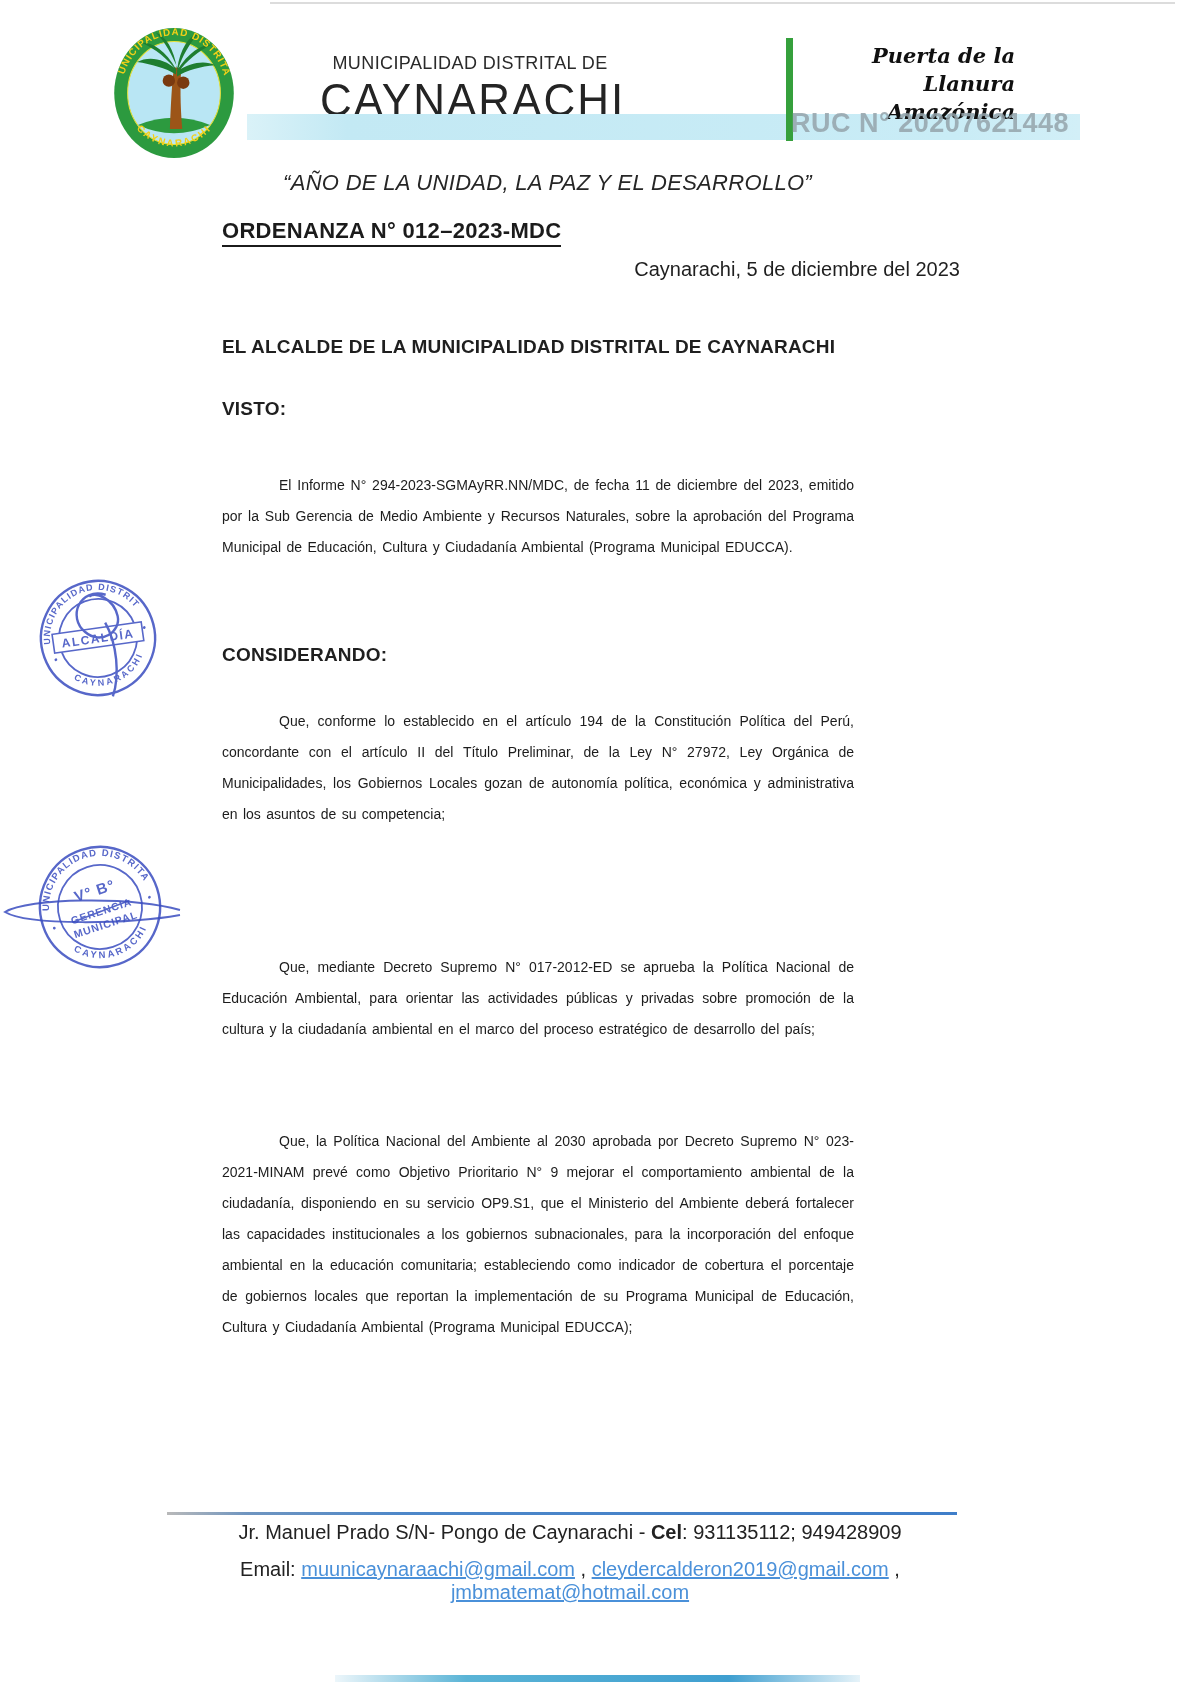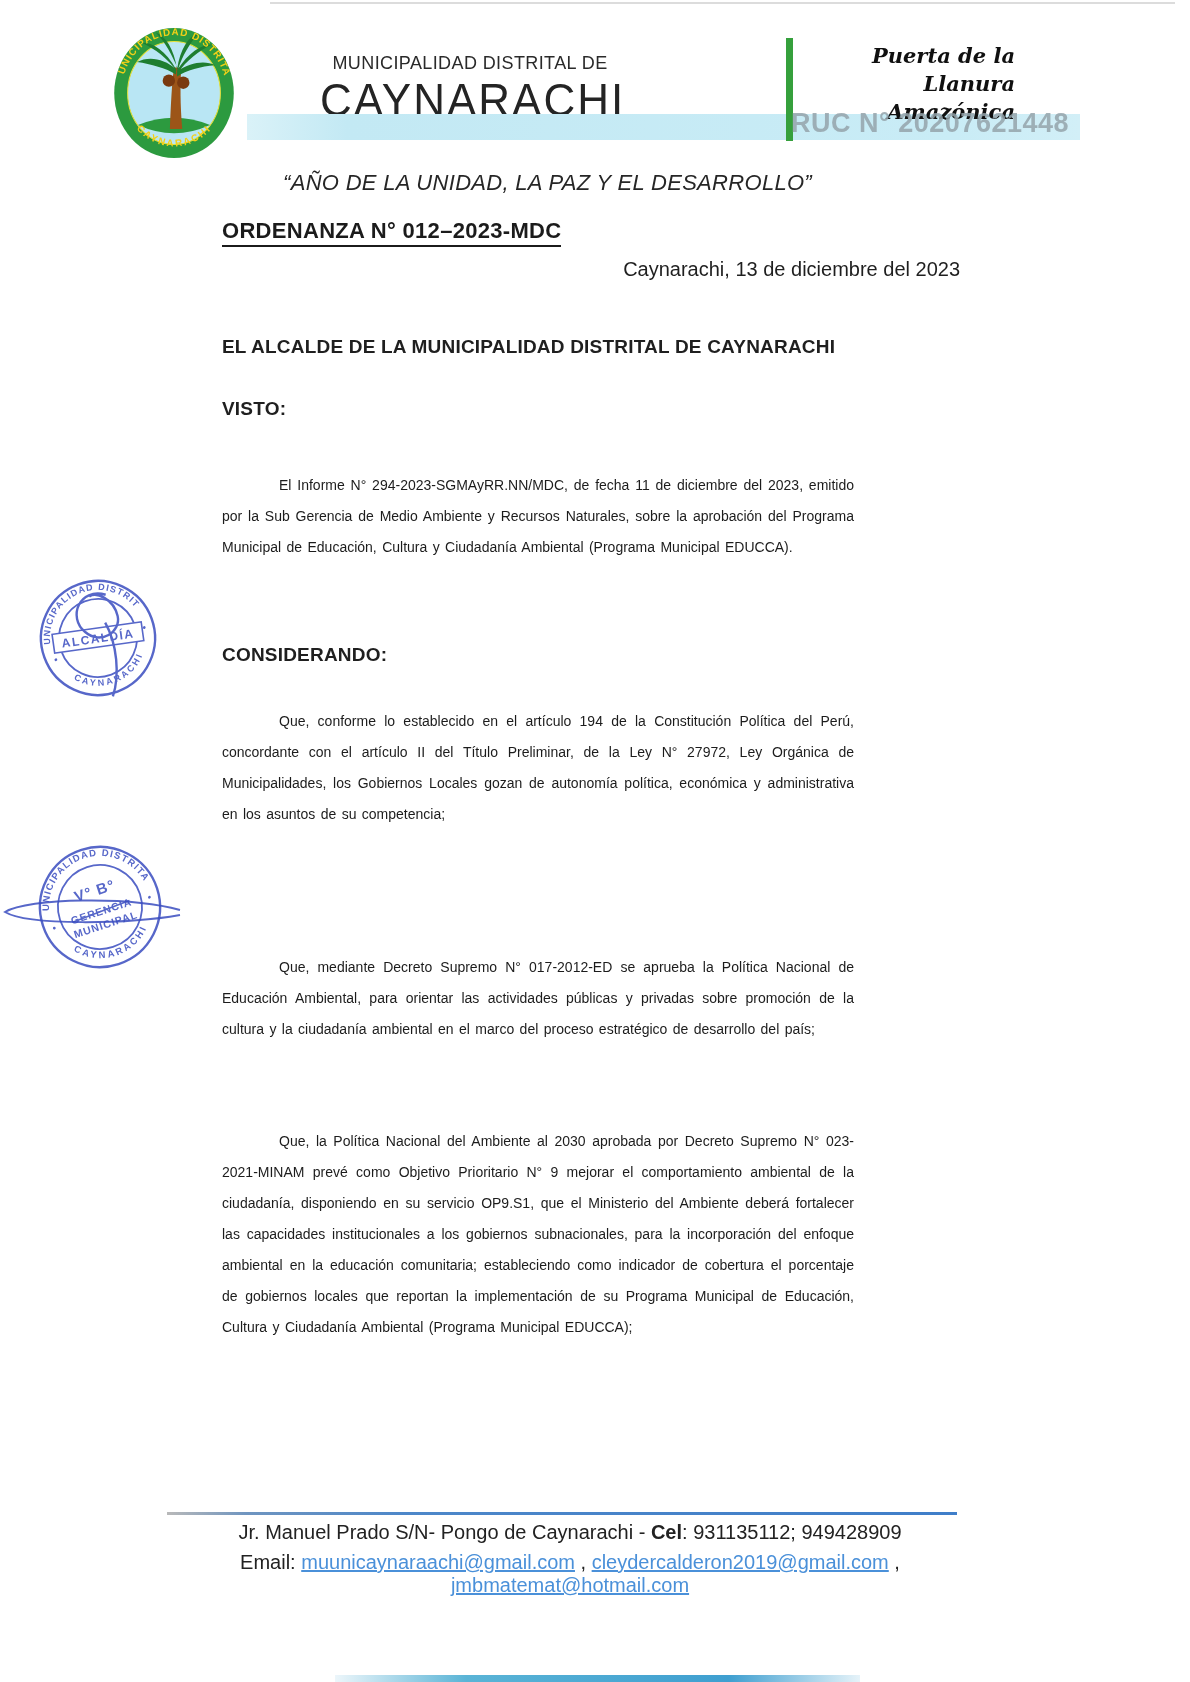--- a/index.html
+++ b/index.html
@@ -49,21 +49,21 @@
 
   
   .stamp1 { left:18px; top:558px; }
   .stamp2 { left:0px; top:822px; }
   .stamp-flourish { left:0px; top:884px; }
 
   
   .footer-rule { left:167px; top:1512px; width:790px; height:3px;
     background:linear-gradient(90deg,#b9b9b9 0%,#6f95c0 10%,#4d87c9 30%,#3f7ec9 100%); }
   .footer { left:150px; top:1521px; width:840px; text-align:center; font-size:20px; color:#222; }
-  .footer .row2 { margin-top:7px; }
+  .footer .row2 { margin-top:14px; }
   .footer a { color:#4a90d9; text-decoration:underline; }
   .footer .cel { font-weight:bold; }
   .bottom-strip { left:335px; top:1675px; width:525px; height:7px;
     background:linear-gradient(90deg,rgba(130,195,225,.15),#5ab4d6 25%,#3f9fd0 75%,rgba(130,195,225,.2)); }
 </style>
 </head>
 <body>
 
 <div class="page">
 
@@ -110,21 +110,21 @@
     <div>Puerta de la Llanura</div>
     <div>Amazónica</div>
   </div>
 
   <div class="abs ruc">RUC N° 20207621448</div>
 
   <div class="abs year-motto">“AÑO DE LA UNIDAD, LA PAZ Y EL DESARROLLO”</div>
   <div class="abs ordinance">
     <span>ORDENANZA N° 012–2023-MDC</span>
   </div>
-  <div class="abs dateline">Caynarachi, 13 de diciembre del 2023</div>
+  <div class="abs dateline">Caynarachi, 5 de diciembre del 2023</div>
 
   <div class="abs b-block bold-head addressee">EL ALCALDE DE LA MUNICIPALIDAD DISTRITAL DE CAYNARACHI</div>
   <div class="abs b-block bold-head visto-label">VISTO:</div>
   <p class="abs b-block para visto-para">El Informe N° 294-2023-SGMAyRR.NN/MDC, de fecha 11 de diciembre del 2023, emitido por la Sub Gerencia de Medio Ambiente y Recursos Naturales, sobre la aprobación del Programa Municipal de Educación, Cultura y Ciudadanía Ambiental (Programa Municipal EDUCCA).</p>
   <div class="abs b-block bold-head considerando-label">CONSIDERANDO:</div>
   <p class="abs b-block para para1">Que, conforme lo establecido en el artículo 194 de la Constitución Política del Perú, concordante con el artículo II del Título Preliminar, de la Ley N° 27972, Ley Orgánica de Municipalidades, los Gobiernos Locales gozan de autonomía política, económica y administrativa en los asuntos de su competencia;</p>
   <p class="abs b-block para para2">Que, mediante Decreto Supremo N° 017-2012-ED se aprueba la Política Nacional de Educación Ambiental, para orientar las actividades públicas y privadas sobre promoción de la cultura y la ciudadanía ambiental en el marco del proceso estratégico de desarrollo del país;</p>
   <p class="abs b-block para para3">Que, la Política Nacional del Ambiente al 2030 aprobada por Decreto Supremo N° 023-2021-MINAM prevé como Objetivo Prioritario N° 9 mejorar el comportamiento ambiental de la ciudadanía, disponiendo en su servicio OP9.S1, que el Ministerio del Ambiente deberá fortalecer las capacidades institucionales a los gobiernos subnacionales, para la incorporación del enfoque ambiental en la educación comunitaria; estableciendo como indicador de cobertura el porcentaje de gobiernos locales que reportan la implementación de su Programa Municipal de Educación, Cultura y Ciudadanía Ambiental (Programa Municipal EDUCCA);</p>
 
   <div class="abs stamp1">

